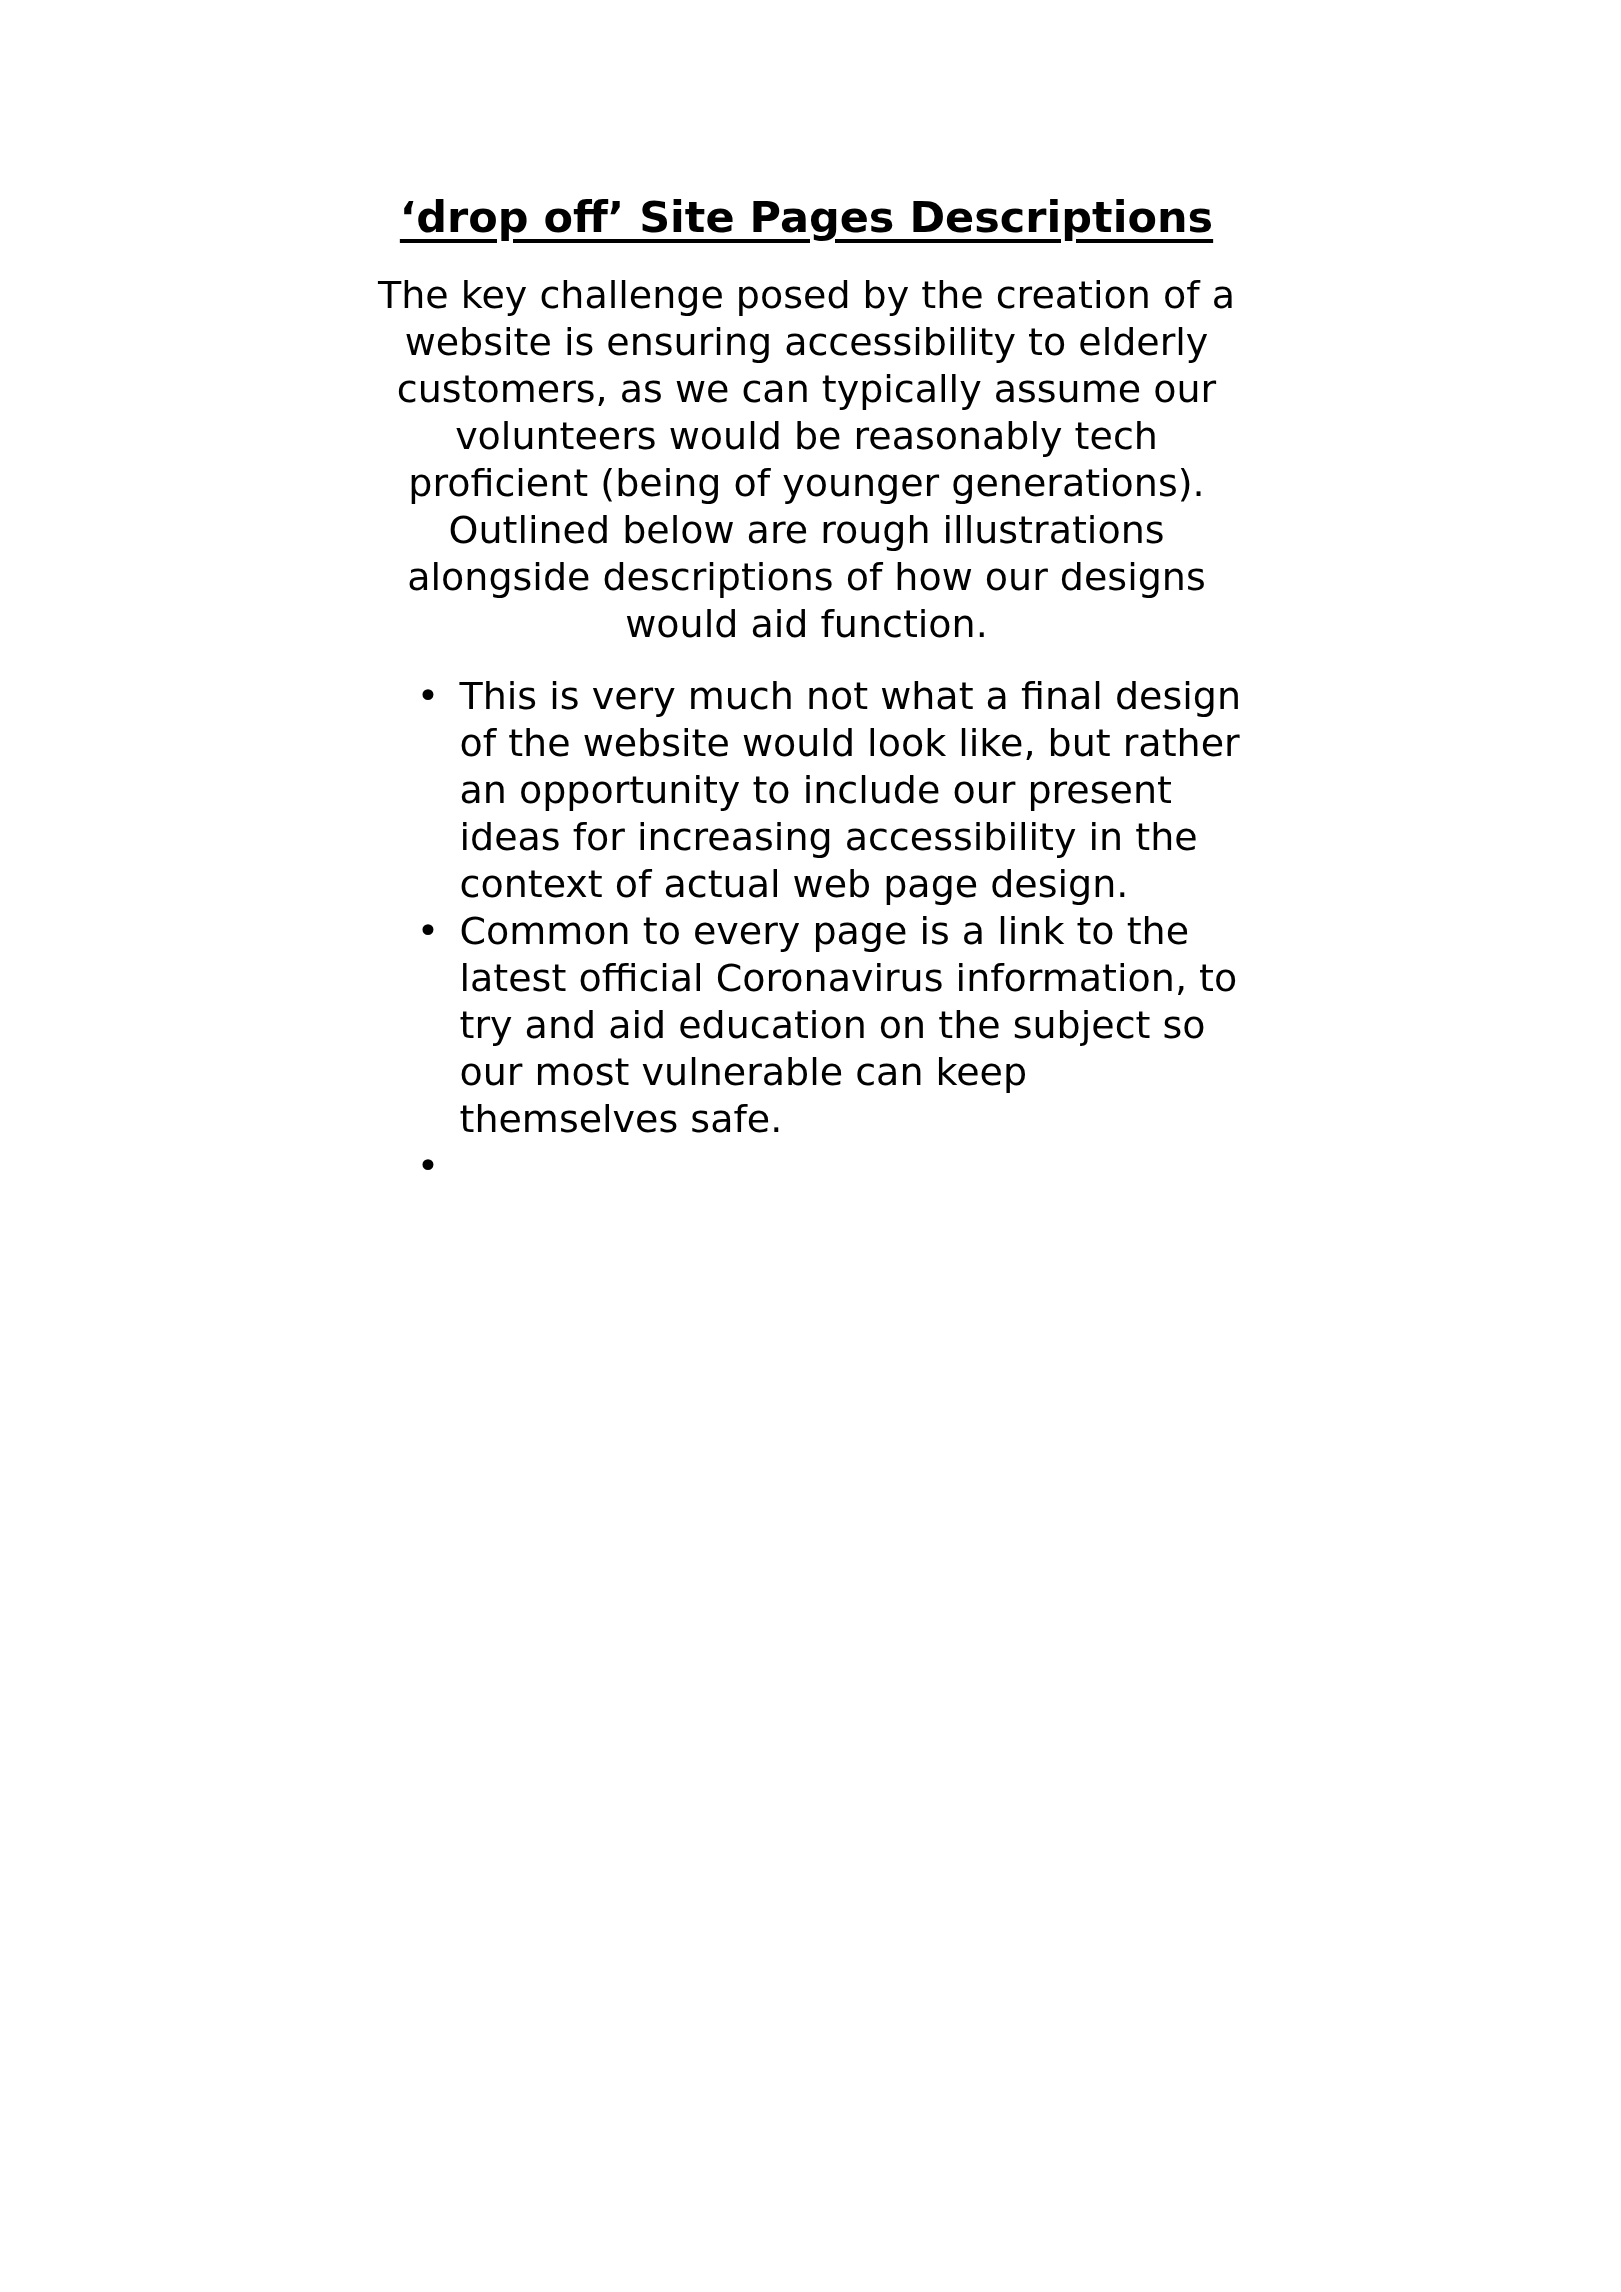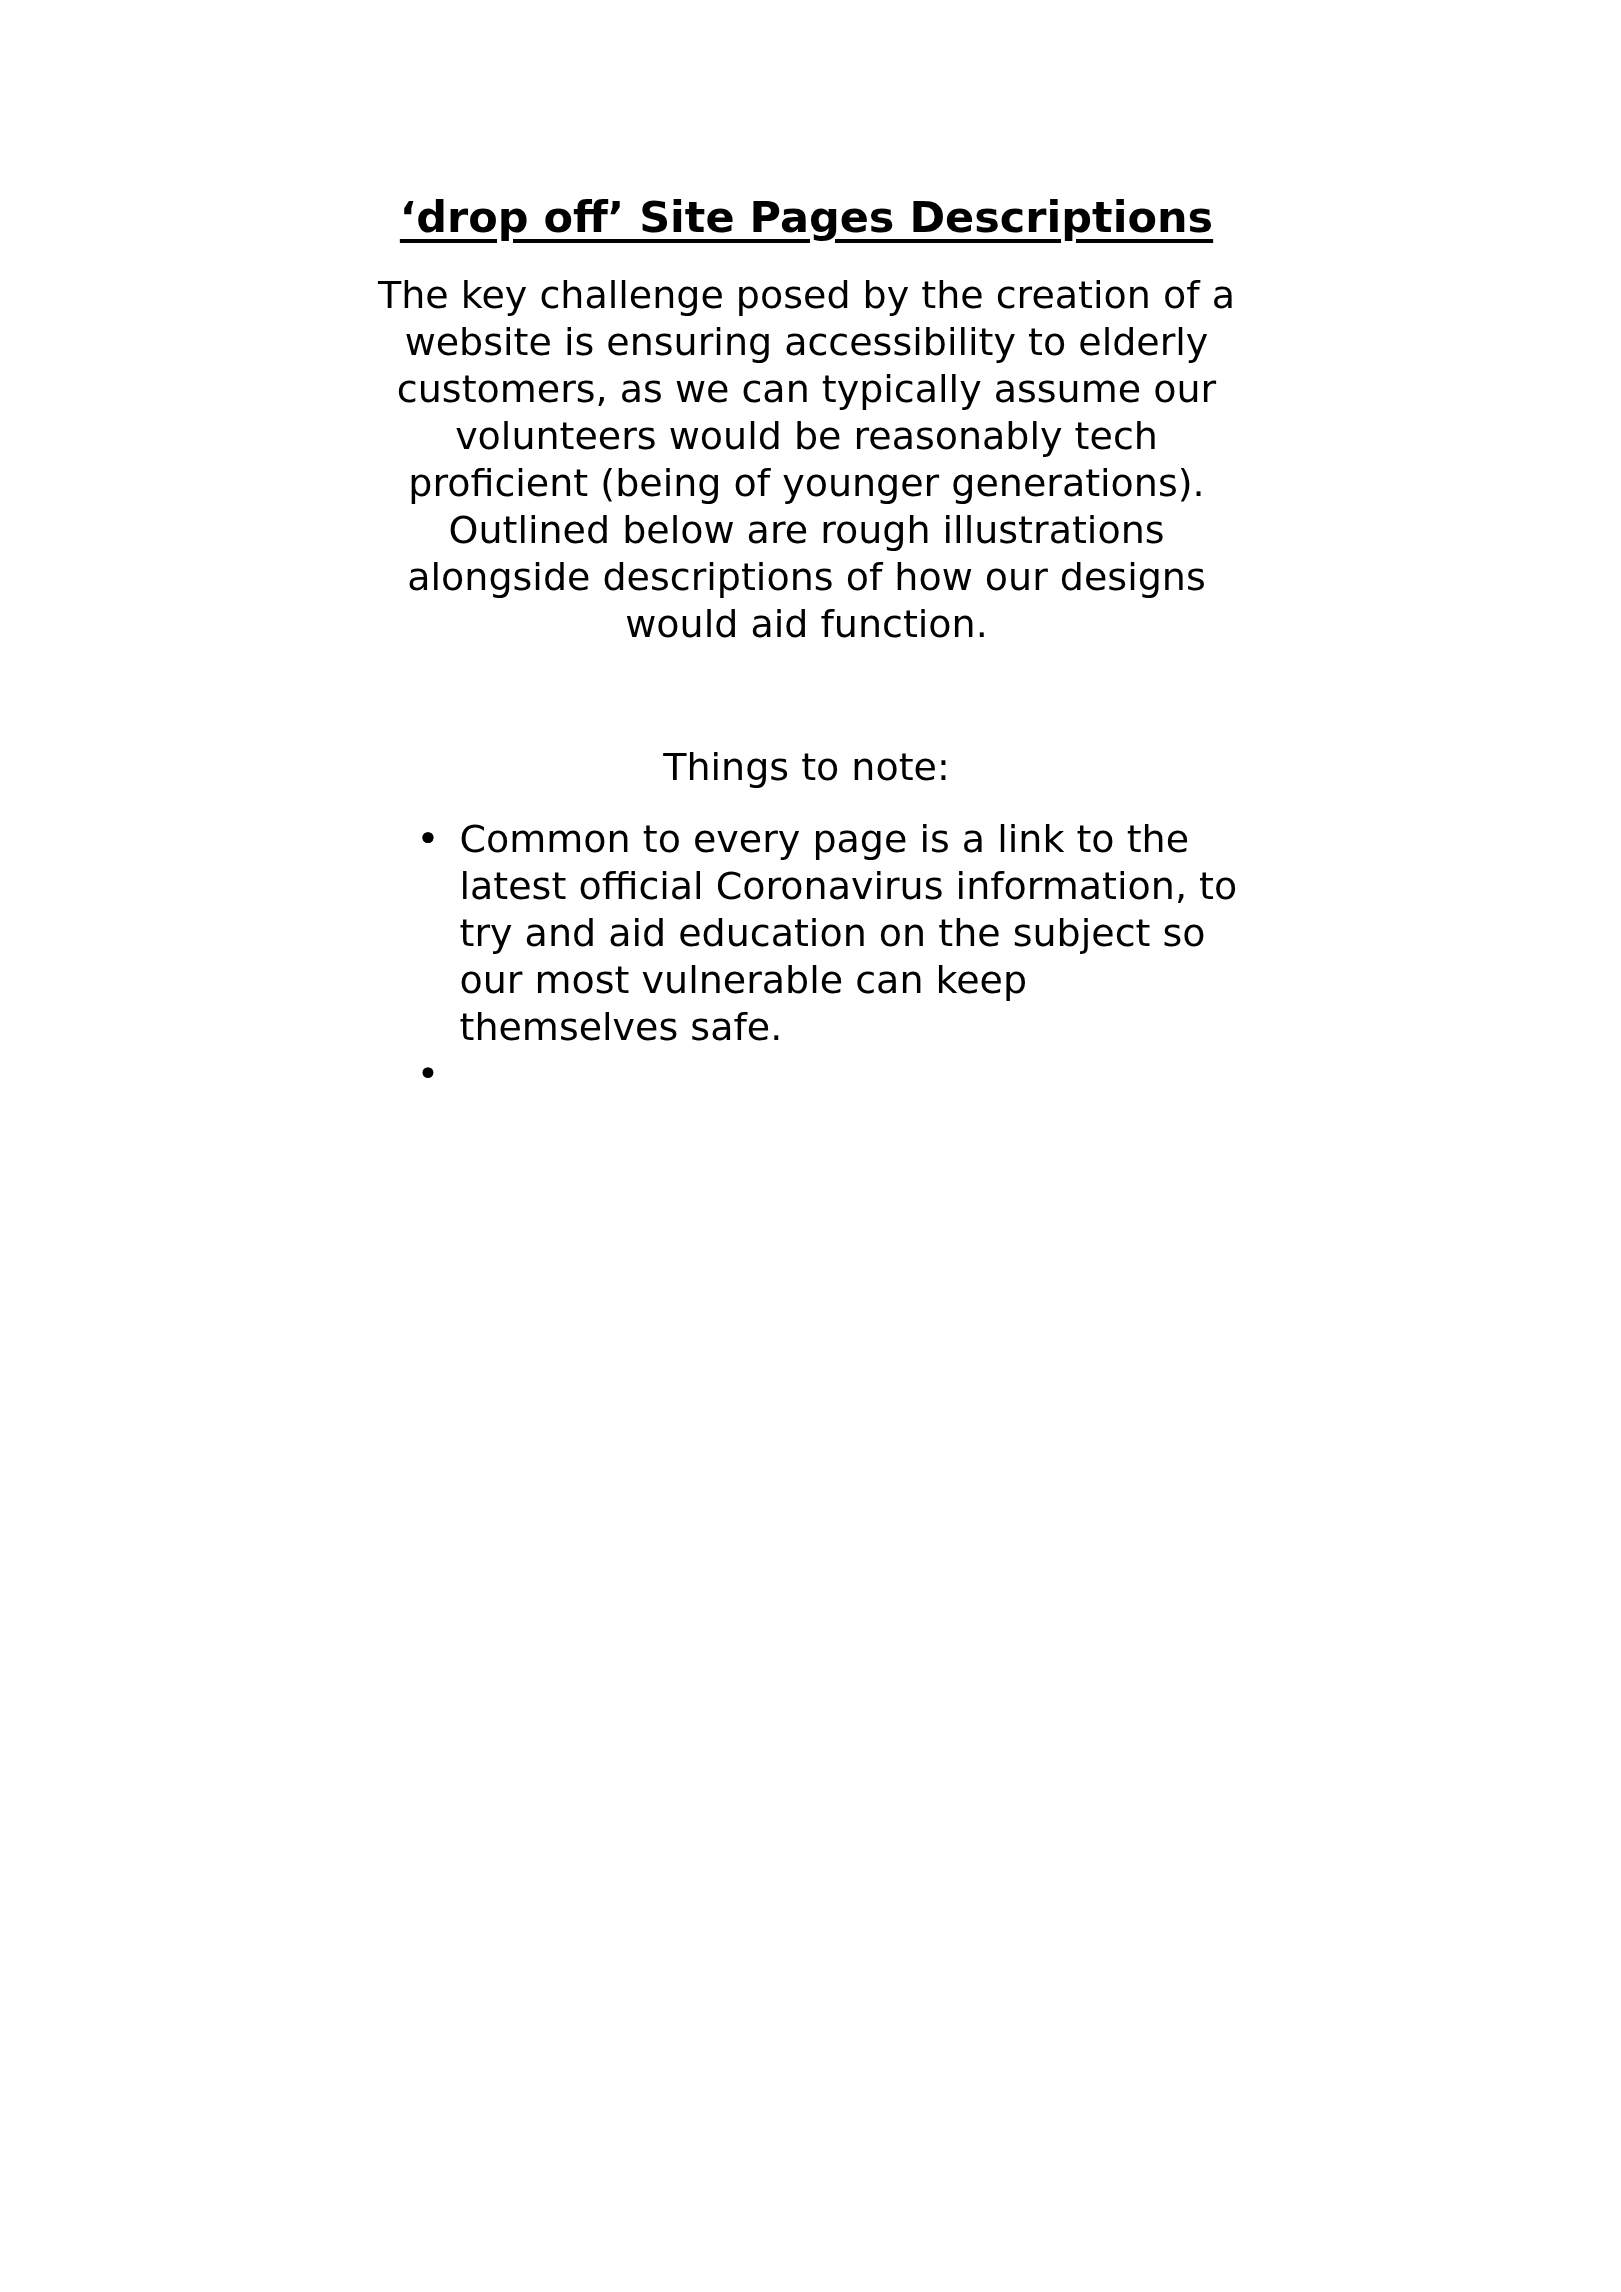--- a/index.html
+++ b/index.html
@@ -74,25 +74,25 @@
 </head>
 <body>
 
 <div class="page">
 
   <h1 class="doc-title">‘drop off’ Site Pages Descriptions</h1>
 
 
   <p class="body-text">The key challenge posed by the creation of a website is ensuring accessibility to elderly customers, as we can typically assume our volunteers would be reasonably tech proficient (being of younger generations). Outlined below are rough illustrations alongside descriptions of how our designs would aid function.</p>
 
-  <p class="body-text notes-label">Things to note:</p>
 
   <ul class="bullet-list">
     <li>
       <span class="bullet">•</span>
+      <span>This is very much not what a final design of the website would look like, but rather an opportunity to include our present ideas for increasing accessibility in the context of actual web page design.</span>
     </li>
     <li>
       <span class="bullet">•</span>
       <span>Common to every page is a link to the latest official Coronavirus information, to try and aid education on the subject so our most vulnerable can keep themselves safe.</span>
     </li>
     <li>
       <span class="bullet">•</span>
     </li>
   </ul>
 

